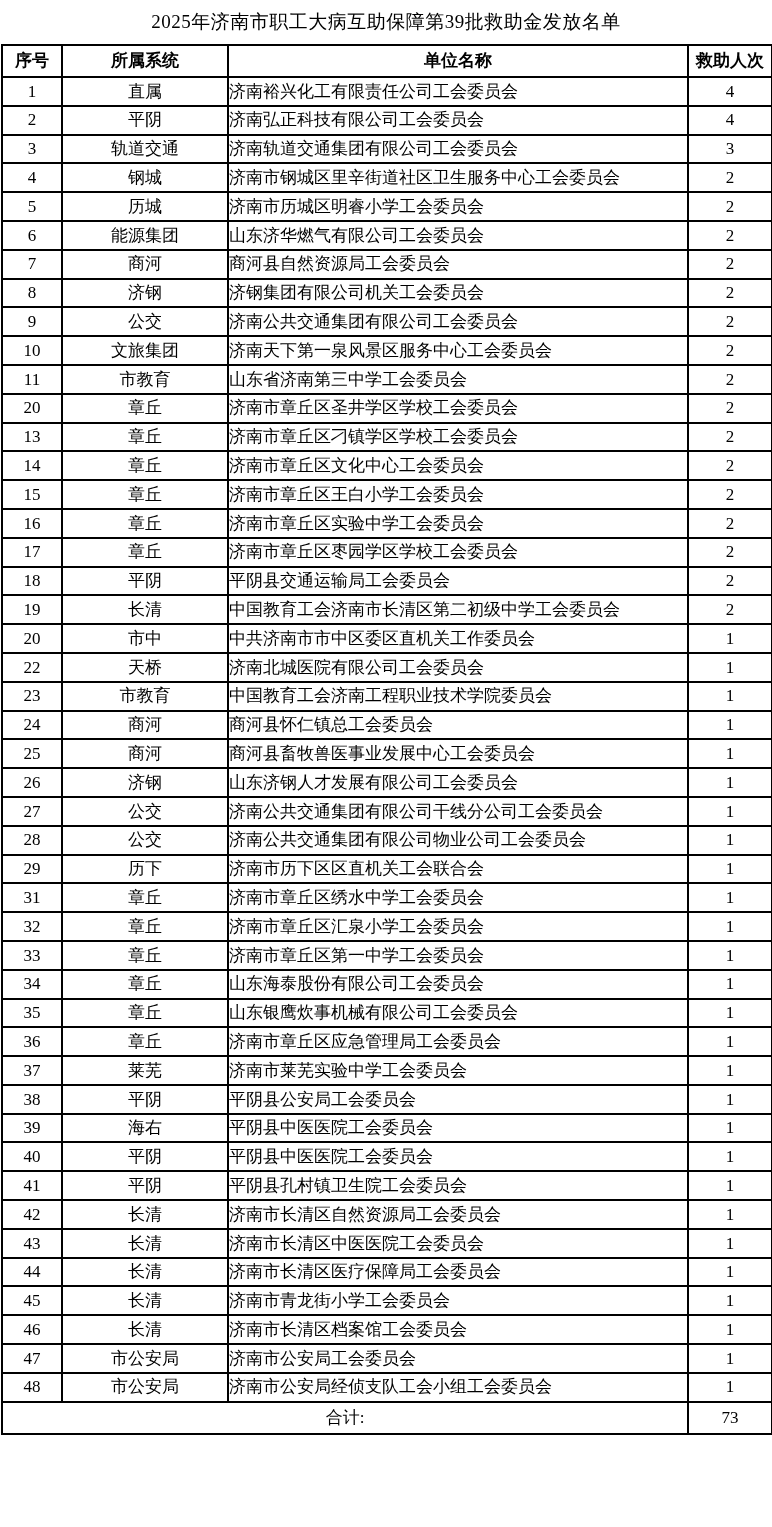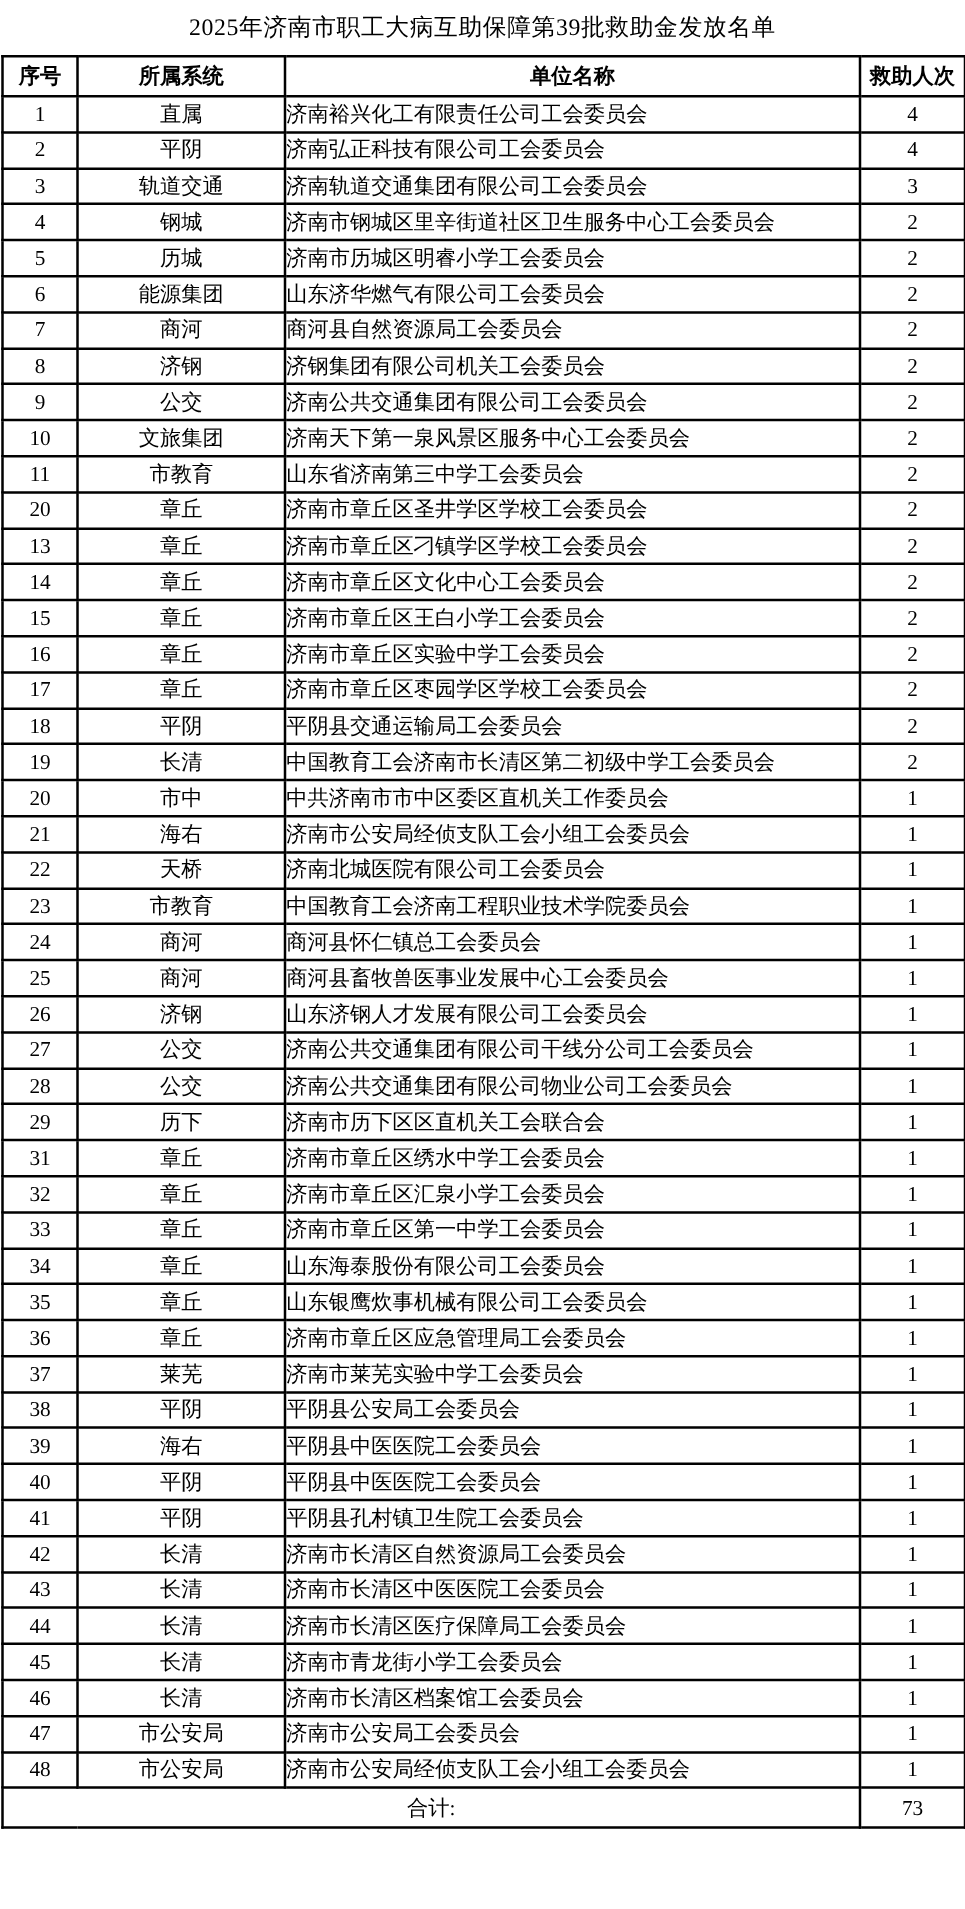--- a/index.html
+++ b/index.html
@@ -198,26 +198,20 @@
     <td class="c-name">中国教育工会济南市长清区第二初级中学工会委员会</td>
     <td class="c-cnt">2</td>
   </tr>
         <tr>
     <td class="c-idx">20</td>
     <td class="c-sys">市中</td>
     <td class="c-name">中共济南市市中区委区直机关工作委员会</td>
     <td class="c-cnt">1</td>
   </tr>
         <tr>
-    <td class="c-idx">21</td>
-    <td class="c-sys">海右</td>
-    <td class="c-name">济南市公安局经侦支队工会小组工会委员会</td>
-    <td class="c-cnt">1</td>
-  </tr>
-        <tr>
     <td class="c-idx">22</td>
     <td class="c-sys">天桥</td>
     <td class="c-name">济南北城医院有限公司工会委员会</td>
     <td class="c-cnt">1</td>
   </tr>
         <tr>
     <td class="c-idx">23</td>
     <td class="c-sys">市教育</td>
     <td class="c-name">中国教育工会济南工程职业技术学院委员会</td>
     <td class="c-cnt">1</td>

